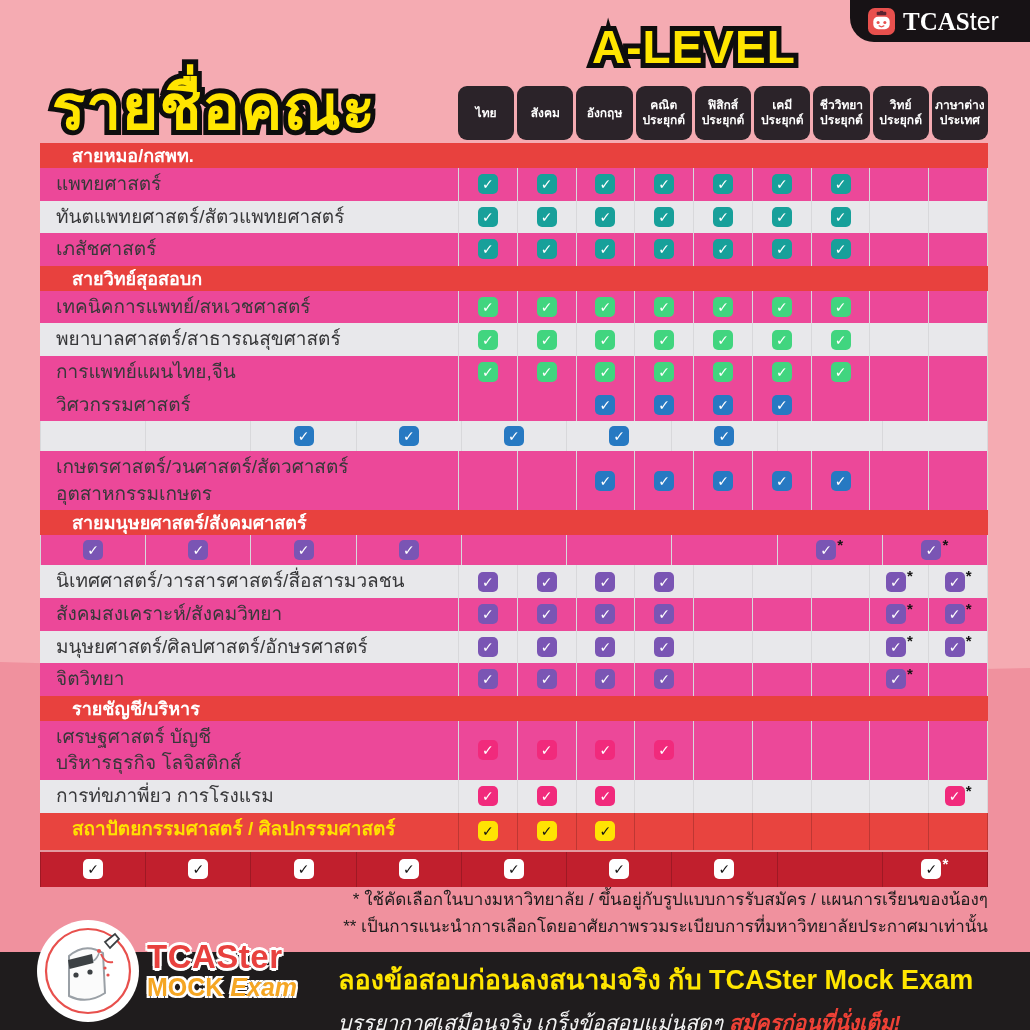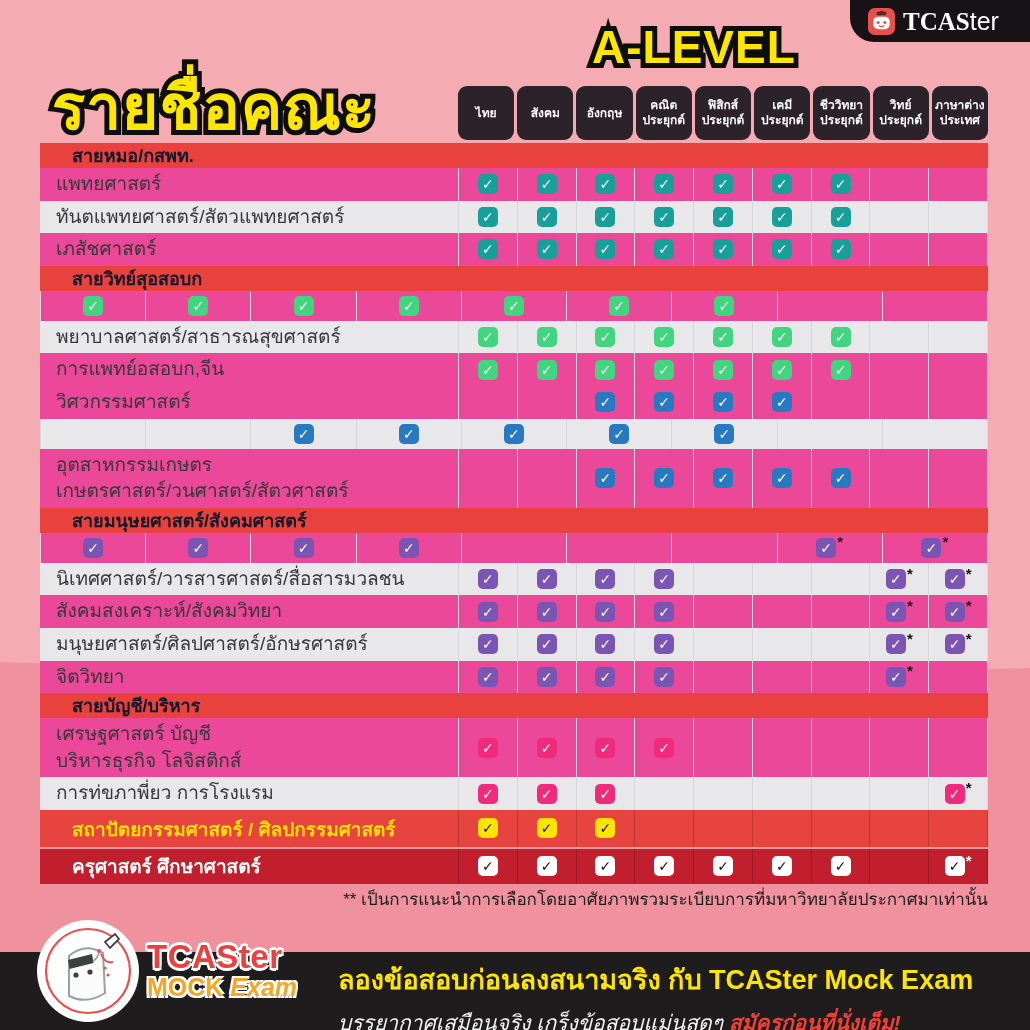--- a/index.html
+++ b/index.html
@@ -36,39 +36,39 @@
   .brand-name span{font-weight:400;}
   
   .table{position:absolute;left:40px;top:86px;width:948px;}
   .header-row{display:flex;gap:3px;margin-left:418px;height:54px;margin-bottom:3px;}
   .hcell{
     flex:1;background:#2b2329;border-radius:9px;color:#fff;font-size:12px;font-weight:600;
     display:flex;align-items:center;justify-content:center;text-align:center;
     line-height:1.25;padding:2px 1px;
   }
   .secbar{
-    height:25px;background:#e8413e;color:#0f172a;font-weight:700;font-size:18px;
+    height:25px;background:#e8413e;color:#ffffff;font-weight:700;font-size:18px;
     display:flex;align-items:center;padding-left:32px;
   }
   .t-row{display:flex;min-height:30px;background:#ec4899;}
   .t-row.alt{background:#e8e8eb;}
   .t-row.tall{min-height:57px;}
   .row-label{
     width:418px;box-sizing:border-box;padding:3px 8px 3px 16px;font-size:19px;color:#38383a;
     display:flex;flex-direction:column;justify-content:center;line-height:1.4;
   }
   .cells{flex:1;display:flex;border-right:1px solid #d8d8db;}
   .cell{flex:1;border-left:1px solid #d8d8db;display:flex;align-items:center;justify-content:center;}
   .check{
     width:20px;height:20px;border-radius:5px;display:flex;align-items:center;justify-content:center;
     font-size:14px;font-weight:900;color:#fff;line-height:1;
   }
   .star{font-size:15px;font-weight:700;color:#141414;margin-left:1px;transform:translateY(-6px);}
   
-  .t-row.banner .row-label{font-weight:700;padding-left:32px;font-size:19px;justify-content:flex-end;}
+  .t-row.banner .row-label{font-weight:700;padding-left:32px;font-size:19px;justify-content:flex-start;}
   .t-row.banner .cell{border-left-color:rgba(0,0,0,0.18);}
   .t-row.banner .cells{border-right-color:rgba(0,0,0,0.18);}
   .t-row.architecture{background:#e8443f;height:37px;}
   .t-row.architecture .row-label{color:#ffe100;}
   .t-row.education{background:#c11f2d;height:35px;border-top:2px solid rgba(255,255,255,0.55);}
   .t-row.education .row-label{color:#ffffff;}
   
   .footnotes{
     position:absolute;right:42px;top:886px;text-align:right;color:#1c1c1c;
     font-size:17px;line-height:1.6;font-weight:500;
@@ -210,20 +210,23 @@
           </div>
           <div class="cell">
             <div class="check" style="background: rgb(23, 160, 154); color: rgb(255, 255, 255);">✓</div>
           </div>
           <div class="cell"></div>
           <div class="cell"></div>
         </div>
       </div>
       <div class="secbar">สายวิทย์สุอสอบก</div>
       <div class="t-row ">
+        <div class="row-label">
+          <div>เทคนิคการแพทย์/สหเวชศาสตร์</div>
+        </div>
         <div class="cells">
           <div class="cell">
             <div class="check" style="background: rgb(65, 213, 127); color: rgb(255, 255, 255);">✓</div>
           </div>
           <div class="cell">
             <div class="check" style="background: rgb(65, 213, 127); color: rgb(255, 255, 255);">✓</div>
           </div>
           <div class="cell">
             <div class="check" style="background: rgb(65, 213, 127); color: rgb(255, 255, 255);">✓</div>
           </div>
@@ -268,21 +271,21 @@
           </div>
           <div class="cell">
             <div class="check" style="background: rgb(65, 213, 127); color: rgb(255, 255, 255);">✓</div>
           </div>
           <div class="cell"></div>
           <div class="cell"></div>
         </div>
       </div>
       <div class="t-row ">
         <div class="row-label">
-          <div>การแพทย์อสอบก,จีน</div>
+          <div>การแพทย์แผนไทย,จีน</div>
         </div>
         <div class="cells">
           <div class="cell">
             <div class="check" style="background: rgb(65, 213, 127); color: rgb(255, 255, 255);">✓</div>
           </div>
           <div class="cell">
             <div class="check" style="background: rgb(65, 213, 127); color: rgb(255, 255, 255);">✓</div>
           </div>
           <div class="cell">
             <div class="check" style="background: rgb(65, 213, 127); color: rgb(255, 255, 255);">✓</div>
@@ -345,22 +348,22 @@
           </div>
           <div class="cell">
             <div class="check" style="background: rgb(39, 121, 194); color: rgb(255, 255, 255);">✓</div>
           </div>
           <div class="cell"></div>
           <div class="cell"></div>
         </div>
       </div>
       <div class="t-row  tall">
         <div class="row-label">
+          <div>เกษตรศาสตร์/วนศาสตร์/สัตวศาสตร์</div>
           <div>อุตสาหกรรมเกษตร</div>
-          <div>เกษตรศาสตร์/วนศาสตร์/สัตวศาสตร์</div>
         </div>
         <div class="cells">
           <div class="cell"></div>
           <div class="cell"></div>
           <div class="cell">
             <div class="check" style="background: rgb(39, 121, 194); color: rgb(255, 255, 255);">✓</div>
           </div>
           <div class="cell">
             <div class="check" style="background: rgb(39, 121, 194); color: rgb(255, 255, 255);">✓</div>
           </div>
@@ -515,21 +518,21 @@
           <div class="cell"></div>
           <div class="cell"></div>
           <div class="cell"></div>
           <div class="cell">
             <div class="check" style="background: rgb(122, 85, 180); color: rgb(255, 255, 255);">✓</div>
             <div class="star" style="color: rgb(20, 20, 20);">*</div>
           </div>
           <div class="cell"></div>
         </div>
       </div>
-      <div class="secbar">สายบัญชี/บริหาร</div>
+      <div class="secbar">รายชัญชี/บริหาร</div>
       <div class="t-row  tall">
         <div class="row-label">
           <div>เศรษฐศาสตร์ บัญชี</div>
           <div>บริหารธุรกิจ โลจิสติกส์</div>
         </div>
         <div class="cells">
           <div class="cell">
             <div class="check" style="background: rgb(241, 42, 124); color: rgb(255, 255, 255);">✓</div>
           </div>
           <div class="cell">
@@ -589,23 +592,20 @@
           </div>
           <div class="cell"></div>
           <div class="cell"></div>
           <div class="cell"></div>
           <div class="cell"></div>
           <div class="cell"></div>
           <div class="cell"></div>
         </div>
       </div>
       <div class="t-row banner education">
-        <div class="row-label">
-          <div>ครุศาสตร์ ศึกษาศาสตร์</div>
-        </div>
         <div class="cells">
           <div class="cell">
             <div class="check" style="background: rgb(255, 255, 255); color: rgb(20, 20, 20);">✓</div>
           </div>
           <div class="cell">
             <div class="check" style="background: rgb(255, 255, 255); color: rgb(20, 20, 20);">✓</div>
           </div>
           <div class="cell">
             <div class="check" style="background: rgb(255, 255, 255); color: rgb(20, 20, 20);">✓</div>
           </div>
@@ -625,20 +625,21 @@
           <div class="cell">
             <div class="check" style="background: rgb(255, 255, 255); color: rgb(20, 20, 20);">✓</div>
             <div class="star" style="color: rgb(255, 255, 255);">*</div>
           </div>
         </div>
       </div>
     </div>
 </div>
 
 <div class="footnotes">
+  <div>* ใช้คัดเลือกในบางมหาวิทยาลัย /  ขึ้นอยู่กับรูปแบบการรับสมัคร  /  แผนการเรียนของน้องๆ</div>
   <div>** เป็นการแนะนำการเลือกโดยอาศัยภาพรวมระเบียบการที่มหาวิทยาลัยประกาศมาเท่านั้น</div>
 </div>
 
 <div class="footer-bar"></div>
 
 <svg class="mascot" viewBox="0 0 106 106">
   <circle cx="53" cy="53" r="51" fill="#ffffff"></circle>
   <circle cx="53" cy="53" r="42" fill="none" stroke="#e8504d" stroke-width="2.2"></circle>
   <path d="M34 38 q16 -14 34 -3 l2 40 q-18 12 -36 3 z" fill="#fbfbfb" stroke="#9aa0a6" stroke-width="2"></path>
   <path d="M33 42 l24 -6 l1.5 9 l-24 6 z" fill="#3c4043"></path>

